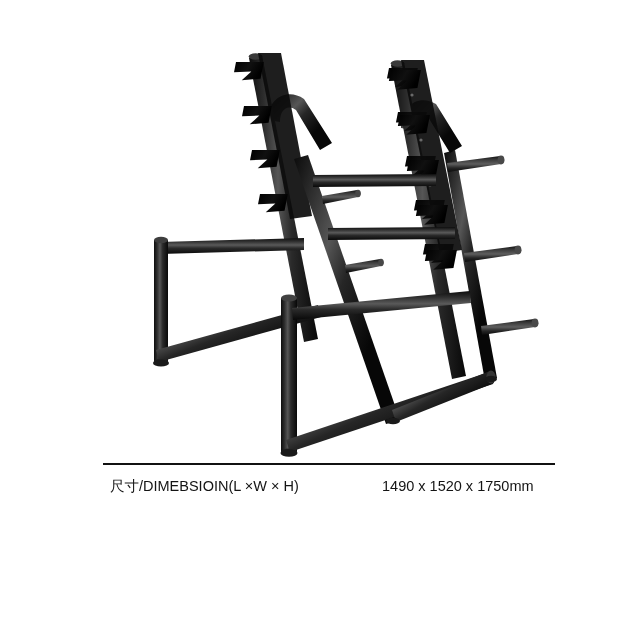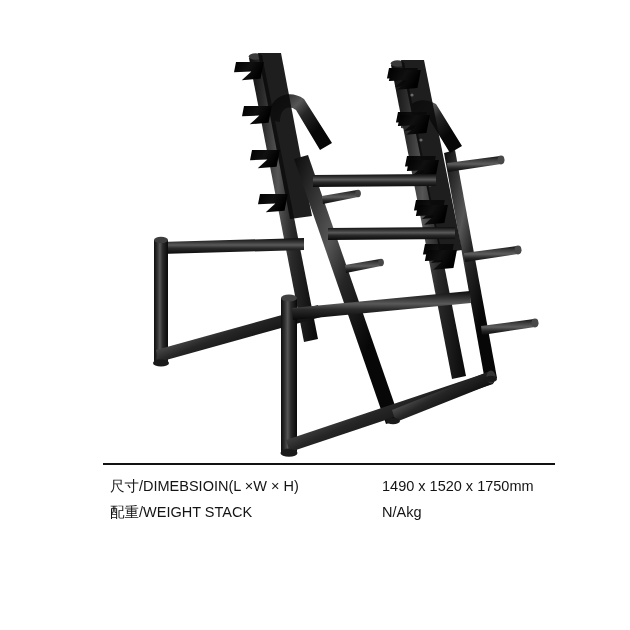--- a/index.html
+++ b/index.html
@@ -283,21 +283,17 @@
   </div>
 
   <div class="spec-block">
     <div class="spec-rule"></div>
     <table class="spec-table">
       <tbody>
         <tr>
           <td class="spec-label">尺寸/DIMEBSIOIN(L ×W × H)</td>
           <td class="spec-value">1490 x 1520 x 1750mm</td>
         </tr>
-        <tr>
-          <td class="spec-label">配重/WEIGHT STACK</td>
-          <td class="spec-value">N/Akg</td>
-        </tr>
       </tbody>
     </table>
   </div>
 
 </div>
 
 </body></html>

